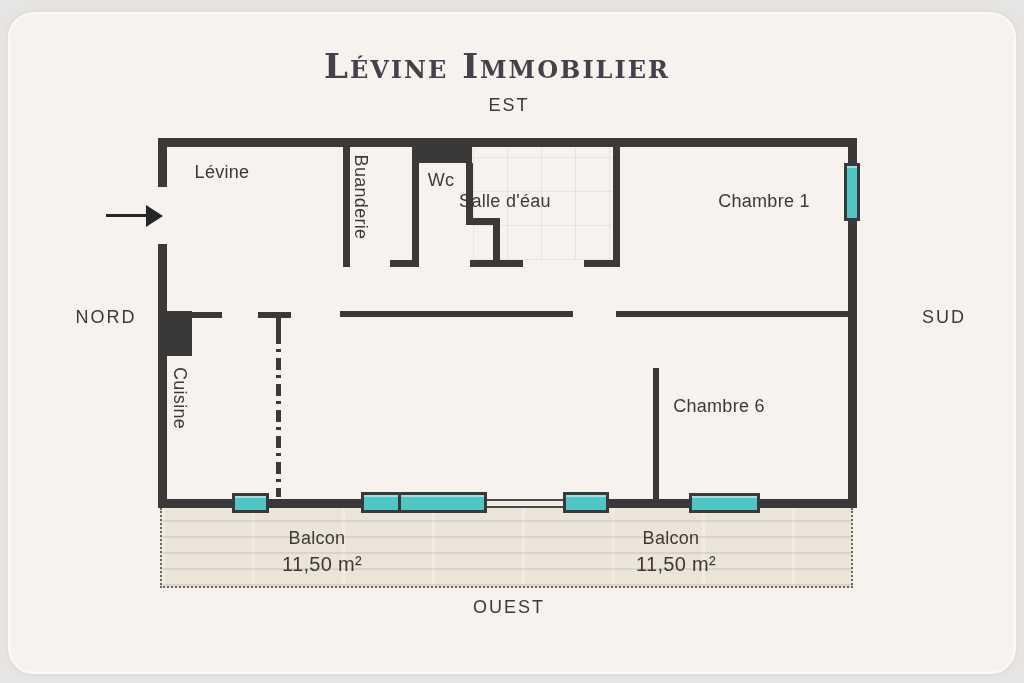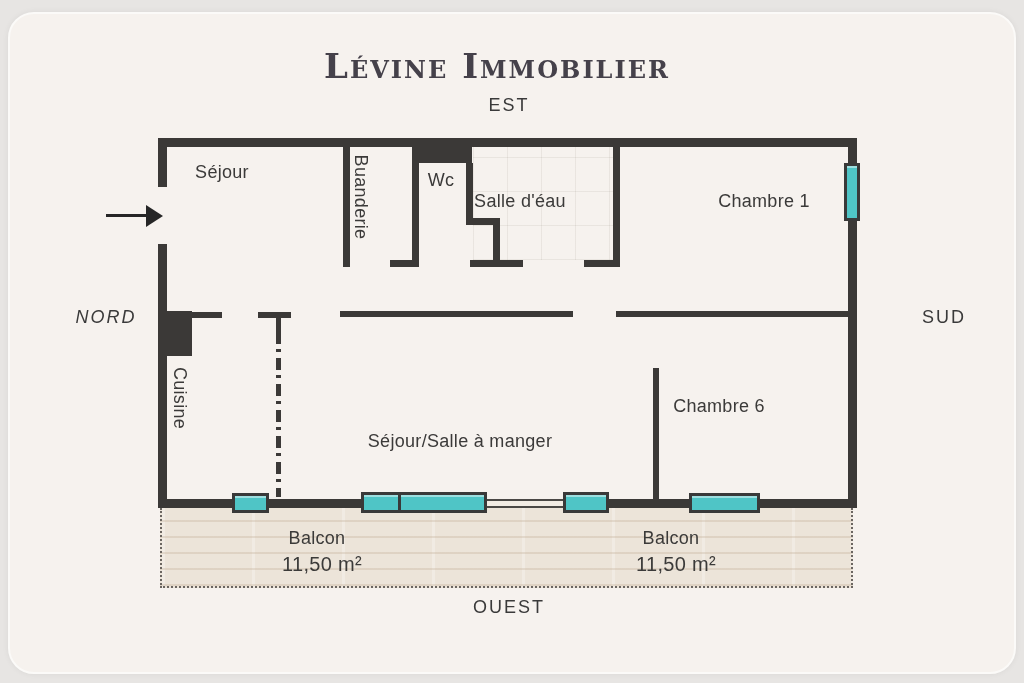--- a/index.html
+++ b/index.html
@@ -38,21 +38,21 @@
 </style>
 </head>
 <body>
 
 <div class="card"></div>
 
 <div class="plan">
 
   <div class="title">Lévine Immobilier</div>
   <div class="label compass" style="left:509px;top:105px;">EST</div>
-  <div class="label compass" style="left:106px;top:317px;font-style:italic;">NORD</div>
+  <div class="label compass" style="left:106px;top:317px;">NORD</div>
   <div class="label compass" style="left:904px;top:317px;margin-left:40px;">SUD</div>
   <div class="label compass" style="left:509px;top:607px;">OUEST</div>
 
   <div class="balcony"></div>
   <div class="tiles"></div>
 
   <div class="wall" style="left:160px;top:138px;width:697px;height:9px;"></div>
   <div class="wall" style="left:848px;top:138px;width:9px;height:370px;"></div>
   <div class="wall" style="left:158px;top:499px;width:699px;height:9px;"></div>
   <div class="wall" style="left:158px;top:138px;width:9px;height:49px;"></div>
@@ -83,27 +83,26 @@
   <div class="wall" style="left:653px;top:368px;width:6px;height:132px;"></div>
 
   <div class="window" style="left:844px;top:163px;width:16px;height:58px;"></div>
   <div class="window" style="left:232px;top:493px;width:37px;height:20px;"></div>
   <div class="window" style="left:361px;top:492px;width:40px;height:21px;"></div>
   <div class="window" style="left:398px;top:492px;width:89px;height:21px;"></div>
   <div class="glass"></div>
   <div class="window" style="left:563px;top:492px;width:46px;height:21px;"></div>
   <div class="window" style="left:689px;top:493px;width:71px;height:20px;"></div>
 
-  <div class="label" style="left:222px;top:172px;">Séjour</div>
+  <div class="label" style="left:222px;top:172px;">Lévine</div>
   <div class="label vlabel" style="left:360px;top:197px;">Buanderie</div>
   <div class="label" style="left:441px;top:180px;">Wc</div>
-  <div class="label" style="left:520px;top:201px;">Salle d'éau</div>
+  <div class="label" style="left:505px;top:201px;">Salle d'éau</div>
   <div class="label" style="left:728px;top:201px;margin-left:36px;">Chambre 1</div>
   <div class="label vlabel" style="left:179px;top:398px;">Cuisine</div>
-  <div class="label" style="left:460px;top:441px;">Séjour/Salle à manger</div>
   <div class="label" style="left:719px;top:406px;">Chambre 6</div>
 
   <div class="label" style="left:317px;top:538px;">Balcon</div>
   <div class="label small" style="left:322px;top:564px;">11,50 m²</div>
   <div class="label" style="left:671px;top:538px;">Balcon</div>
   <div class="label small" style="left:676px;top:564px;">11,50 m²</div>
 
 </div>
 
 </body></html>

